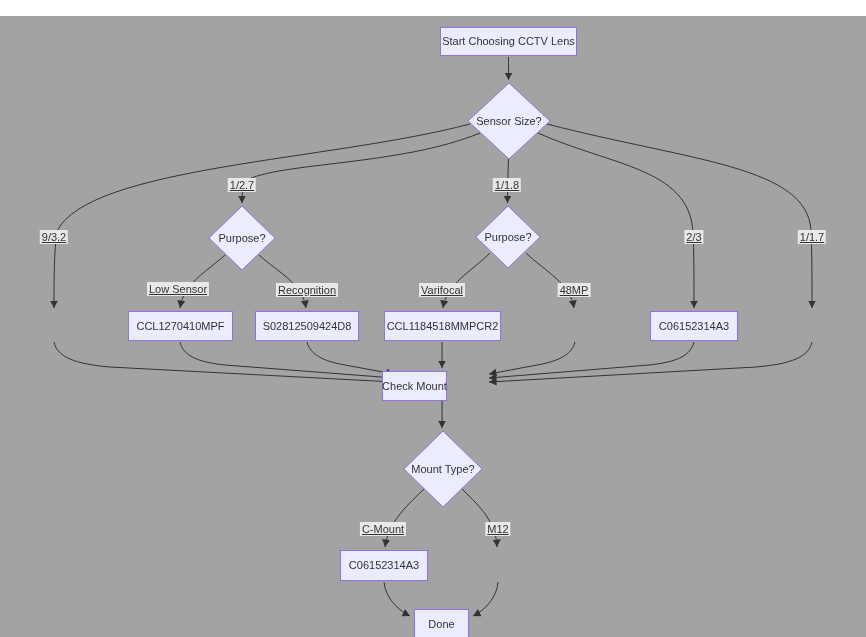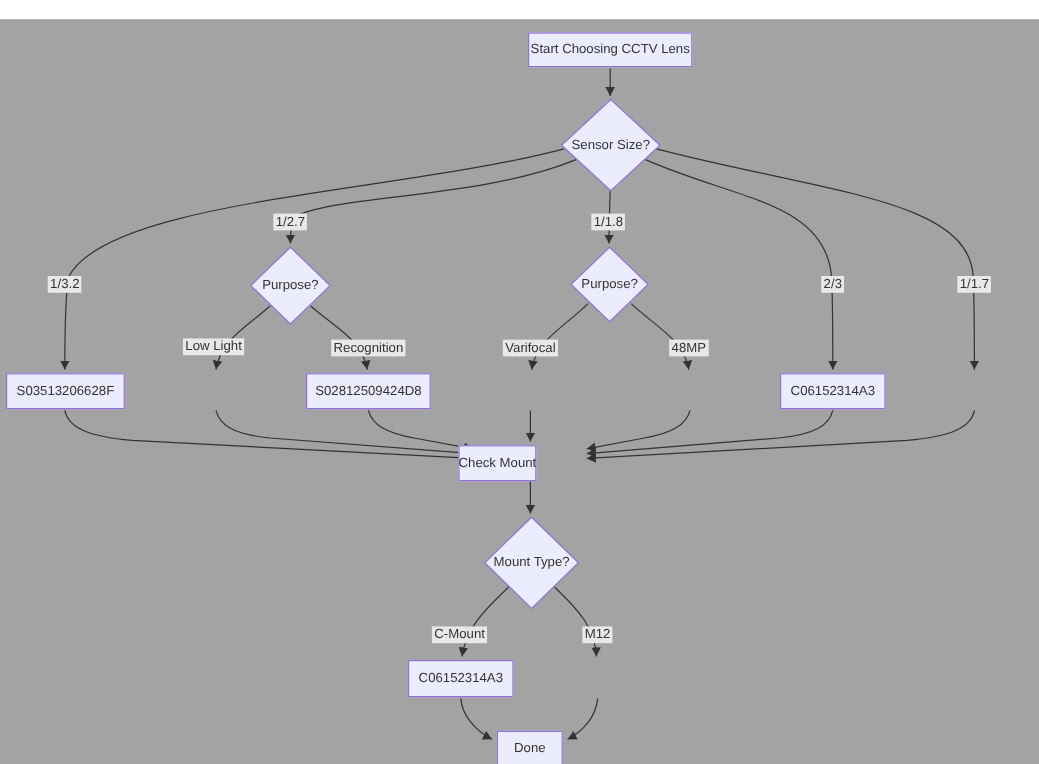--- a/index.html
+++ b/index.html
@@ -32,21 +32,21 @@
     box-sizing:border-box;white-space:nowrap;
   }
   .dlabel{
     position:absolute;transform:translate(-50%,-50%);
     font-size:11px;color:var(--text);white-space:nowrap;text-align:right;
   }
   .elabel{
     position:absolute;transform:translate(-50%,-50%);
     font-size:11px;color:var(--text);
     background:var(--label-bg);
-    padding:1px 2px;white-space:nowrap;
+    padding:1px 2px;white-space:nowrap;text-decoration:underline;
   }
 </style>
 </head>
 <body>
 
 <div class="canvas">
 
   <svg class="edges" width="866" height="637" viewBox="0 0 866 637">
     <defs>
       <marker id="arrow" markerWidth="9" markerHeight="9" refX="7.5" refY="4" orient="auto" markerUnits="userSpaceOnUse">
@@ -87,25 +87,28 @@
     <polygon class="diamond" points="509,67 550,105 509,143 468,105"></polygon>
     <polygon class="diamond" points="242,190 275,222 242,254 209,222"></polygon>
     <polygon class="diamond" points="508,190 540,221 508,252 476,221"></polygon>
     <polygon class="diamond" points="443,415 482,453 443,491 404,453"></polygon>
   </svg>
 
   <div class="node" style="left:440px;top:11px;width:137px;height:29px">
       <span>Start Choosing CCTV Lens</span>
     </div>
 
-  <div class="node" style="left:5px;top:295px;width:99px;height:30px">
-      <span>S03513206628F</span>
+  <div class="node" style="left:128px;top:295px;width:105px;height:30px">
+      <span>CCL1270410MPF</span>
     </div>
   <div class="node" style="left:255px;top:295px;width:104px;height:30px">
       <span>S02812509424D8</span>
+    </div>
+  <div class="node" style="left:384px;top:295px;width:117px;height:30px">
+      <span>CCL1184518MMPCR2</span>
     </div>
   <div class="node" style="left:650px;top:295px;width:88px;height:30px">
       <span>C06152314A3</span>
     </div>
 
   <div class="node" style="left:382px;top:355px;width:65px;height:30px">
       <span>Check Mount</span>
     </div>
 
   <div class="node" style="left:340px;top:534px;width:88px;height:31px">
@@ -113,25 +116,25 @@
     </div>
   <div class="node" style="left:414px;top:593px;width:55px;height:30px">
       <span>Done</span>
     </div>
 
   <div class="dlabel" style="left:509px;top:105px">Sensor Size?</div>
   <div class="dlabel" style="left:242px;top:222px">Purpose?</div>
   <div class="dlabel" style="left:508px;top:221px">Purpose?</div>
   <div class="dlabel" style="left:443px;top:453px">Mount Type?</div>
 
-  <div class="elabel" style="left:54px;top:221px">1/3.2</div>
+  <div class="elabel" style="left:54px;top:221px">9/3.2</div>
   <div class="elabel" style="left:242px;top:169px">1/2.7</div>
   <div class="elabel" style="left:507px;top:169px">1/1.8</div>
   <div class="elabel" style="left:694px;top:221px">2/3</div>
   <div class="elabel" style="left:812px;top:221px">1/1.7</div>
-  <div class="elabel" style="left:178px;top:273px">Low Light</div>
+  <div class="elabel" style="left:178px;top:273px">Low Sensor</div>
   <div class="elabel" style="left:307px;top:274px">Recognition</div>
   <div class="elabel" style="left:442px;top:274px">Varifocal</div>
   <div class="elabel" style="left:574px;top:274px">48MP</div>
   <div class="elabel" style="left:383px;top:513px">C-Mount</div>
   <div class="elabel" style="left:498px;top:513px">M12</div>
 
 </div>
 
 </body></html>

